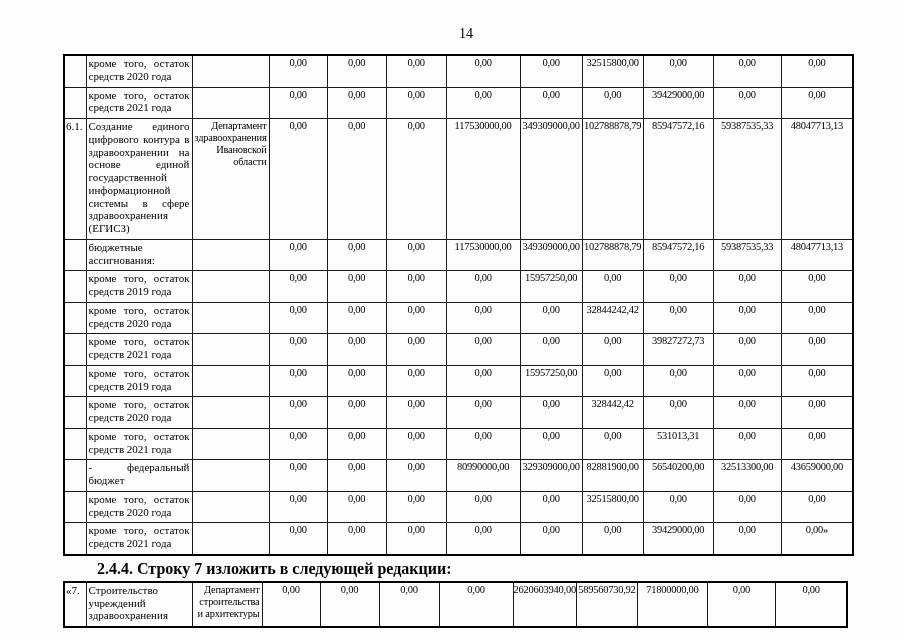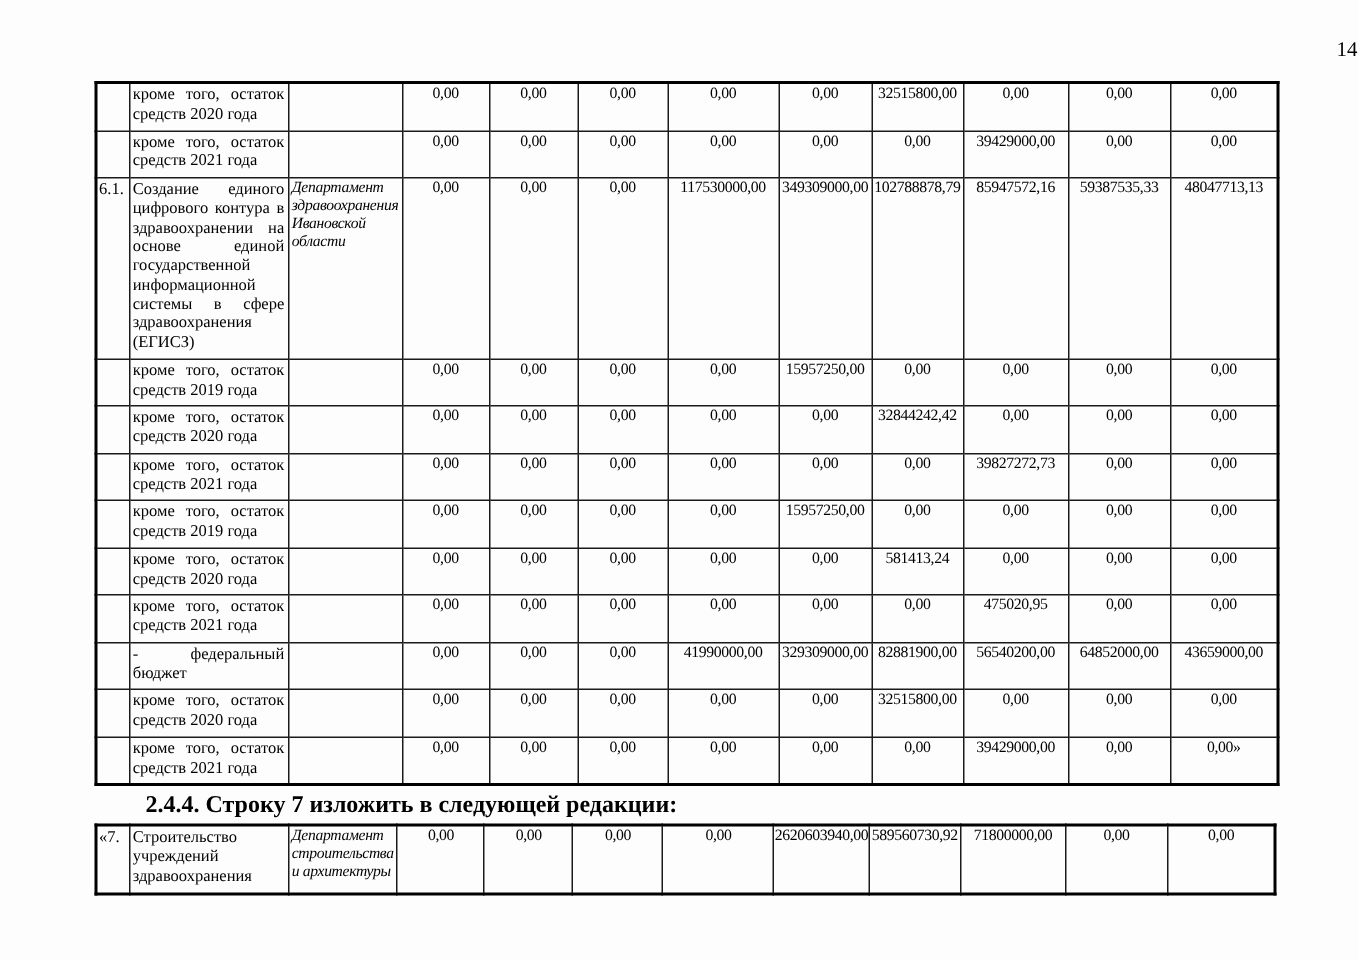--- a/index.html
+++ b/index.html
@@ -7,42 +7,42 @@
   body {
     width: 905px; height: 640px;
     background: #fdfdfd;
     color: #000;
     font-family: "Liberation Serif", serif;
     overflow: hidden;
   }
   .page { position: relative; width: 905px; height: 640px; }
   .page-number {
     padding-top: 26px;
-    text-align: right;
+    text-align: center;
     font-size: 14px;
     padding-left: 27px;
   }
   table.doc-table {
     border-collapse: collapse;
     table-layout: fixed;
     margin-left: 63px;
     border: 2px solid #000;
   }
   table.budget-table { margin-top: 12px; }
   table.row7-table { margin-top: 3px; }
   td {
     border: 1px solid #1a1a1a;
     vertical-align: top;
     padding: 1px 2px 4px 2px;
     font-size: 11px;
     line-height: 1.16;
   }
   td.c-num  { text-align: left; padding-left: 1px; padding-right: 0; margin-top: 44px; }
   td.c-name { text-align: justify; }
-  td.c-exec { text-align: left; font-size: 10.4px; letter-spacing: -0.2px; font-style: italic; }
+  td.c-exec { text-align: right; font-size: 10.4px; letter-spacing: -0.2px; }
   td.c-val  { text-align: center; font-size: 10.5px; letter-spacing: -0.25px; padding-left: 0; padding-right: 0; }
   .section-heading {
     margin: 4px 0 2px 97px;
     font-size: 16px;
     font-weight: bold;
   }
 </style>
 </head>
 <body>
 
@@ -103,20 +103,34 @@
           <td class="c-val">0,00</td>
           <td class="c-val">117530000,00</td>
           <td class="c-val">349309000,00</td>
           <td class="c-val">102788878,79</td>
           <td class="c-val">85947572,16</td>
           <td class="c-val">59387535,33</td>
           <td class="c-val">48047713,13</td>
         </tr>
         <tr>
           <td class="c-num"></td>
+          <td class="c-name">бюджетные ассигнования:</td>
+          <td class="c-exec"></td>
+          <td class="c-val">0,00</td>
+          <td class="c-val">0,00</td>
+          <td class="c-val">0,00</td>
+          <td class="c-val">117530000,00</td>
+          <td class="c-val">349309000,00</td>
+          <td class="c-val">102788878,79</td>
+          <td class="c-val">85947572,16</td>
+          <td class="c-val">59387535,33</td>
+          <td class="c-val">48047713,13</td>
+        </tr>
+        <tr>
+          <td class="c-num"></td>
           <td class="c-name">кроме того, остаток средств 2019 года</td>
           <td class="c-exec"></td>
           <td class="c-val">0,00</td>
           <td class="c-val">0,00</td>
           <td class="c-val">0,00</td>
           <td class="c-val">0,00</td>
           <td class="c-val">15957250,00</td>
           <td class="c-val">0,00</td>
           <td class="c-val">0,00</td>
           <td class="c-val">0,00</td>
@@ -166,51 +180,51 @@
         </tr>
         <tr>
           <td class="c-num"></td>
           <td class="c-name">кроме того, остаток средств 2020 года</td>
           <td class="c-exec"></td>
           <td class="c-val">0,00</td>
           <td class="c-val">0,00</td>
           <td class="c-val">0,00</td>
           <td class="c-val">0,00</td>
           <td class="c-val">0,00</td>
-          <td class="c-val">581413,24</td>
-          <td class="c-val">0,00</td>
-          <td class="c-val">0,00</td>
-          <td class="c-val">0,00</td>
-        </tr>
-        <tr>
-          <td class="c-num"></td>
-          <td class="c-name">кроме того, остаток средств 2021 года</td>
-          <td class="c-exec"></td>
-          <td class="c-val">0,00</td>
-          <td class="c-val">0,00</td>
-          <td class="c-val">0,00</td>
-          <td class="c-val">0,00</td>
-          <td class="c-val">0,00</td>
-          <td class="c-val">0,00</td>
-          <td class="c-val">475020,95</td>
+          <td class="c-val">328442,42</td>
+          <td class="c-val">0,00</td>
+          <td class="c-val">0,00</td>
+          <td class="c-val">0,00</td>
+        </tr>
+        <tr>
+          <td class="c-num"></td>
+          <td class="c-name">кроме того, остаток средств 2021 года</td>
+          <td class="c-exec"></td>
+          <td class="c-val">0,00</td>
+          <td class="c-val">0,00</td>
+          <td class="c-val">0,00</td>
+          <td class="c-val">0,00</td>
+          <td class="c-val">0,00</td>
+          <td class="c-val">0,00</td>
+          <td class="c-val">531013,31</td>
           <td class="c-val">0,00</td>
           <td class="c-val">0,00</td>
         </tr>
         <tr>
           <td class="c-num"></td>
           <td class="c-name">- федеральный бюджет</td>
           <td class="c-exec"></td>
           <td class="c-val">0,00</td>
           <td class="c-val">0,00</td>
           <td class="c-val">0,00</td>
-          <td class="c-val">41990000,00</td>
+          <td class="c-val">80990000,00</td>
           <td class="c-val">329309000,00</td>
           <td class="c-val">82881900,00</td>
           <td class="c-val">56540200,00</td>
-          <td class="c-val">64852000,00</td>
+          <td class="c-val">32513300,00</td>
           <td class="c-val">43659000,00</td>
         </tr>
         <tr>
           <td class="c-num"></td>
           <td class="c-name">кроме того, остаток средств 2020 года</td>
           <td class="c-exec"></td>
           <td class="c-val">0,00</td>
           <td class="c-val">0,00</td>
           <td class="c-val">0,00</td>
           <td class="c-val">0,00</td>

